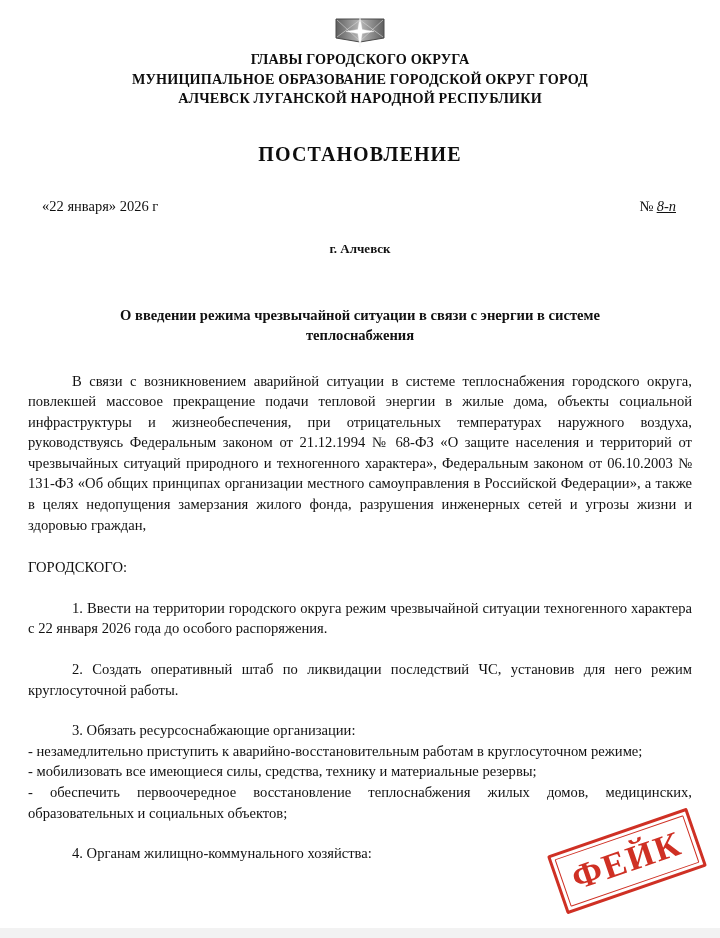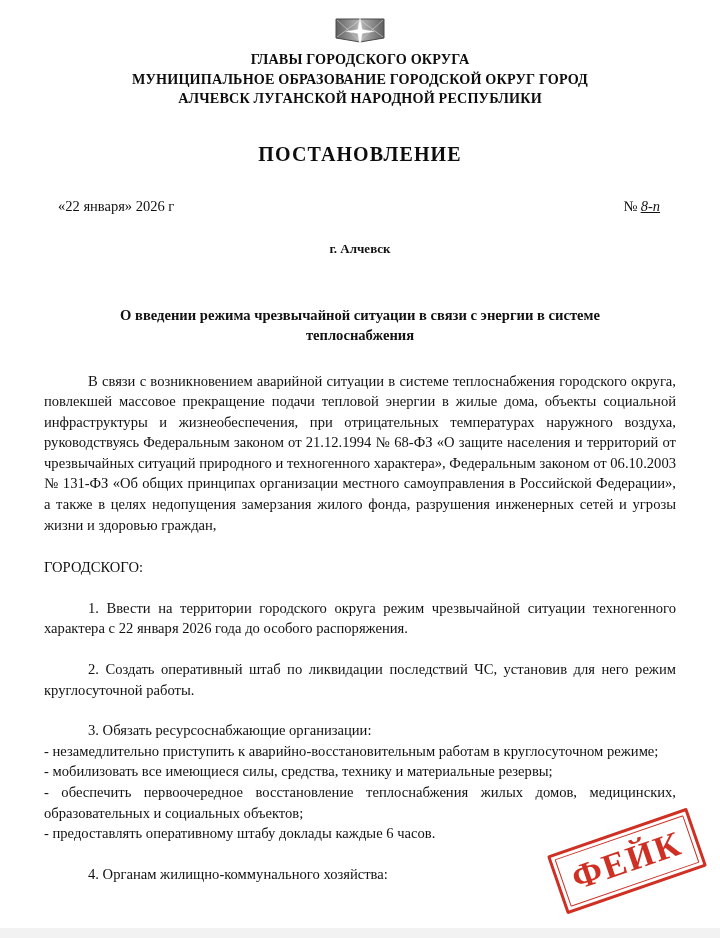--- a/index.html
+++ b/index.html
@@ -18,21 +18,21 @@
   }
 
   .page {
     position: absolute;
     left: 0;
     top: 0;
     width: 720px;
     height: 928px;
     background: #ffffff;
     box-sizing: border-box;
-    padding: 0 44px;
+    padding: 0 28px;
   }
 
   .page-footer-band {
     position: absolute;
     left: 0;
     top: 928px;
     width: 720px;
     height: 10px;
     background: #f2f2f2;
   }
@@ -237,21 +237,20 @@
 
     <p class="p-indent p-gap-md">1. Ввести на территории городского округа режим чрезвычайной ситуации техногенного характера с 22 января 2026 года до особого распоряжения.</p>
 
     <p class="p-indent p-gap-md">2. Создать оперативный штаб по ликвидации последствий ЧС, установив для него режим круглосуточной работы.</p>
 
     <p class="p-indent p-gap-md">3. Обязать ресурсоснабжающие организации:</p>
 
     <p class="dash-item">- незамедлительно приступить к аварийно-восстановительным работам в круглосуточном режиме;</p>
     <p class="dash-item">- мобилизовать все имеющиеся силы, средства, технику и материальные резервы;</p>
     <p class="dash-item">- обеспечить первоочередное восстановление теплоснабжения жилых домов, медицинских, образовательных и социальных объектов;</p>
-    <p class="dash-item">- предоставлять оперативному штабу доклады каждые 6 часов.</p>
 
     <p class="p-indent p-gap-md">4. Органам жилищно-коммунального хозяйства:</p>
 
   </div>
 
   <div class="stamp">
     <div class="stamp-inner">
       <div class="stamp-text">ФЕЙК</div>
     </div>
   </div>

